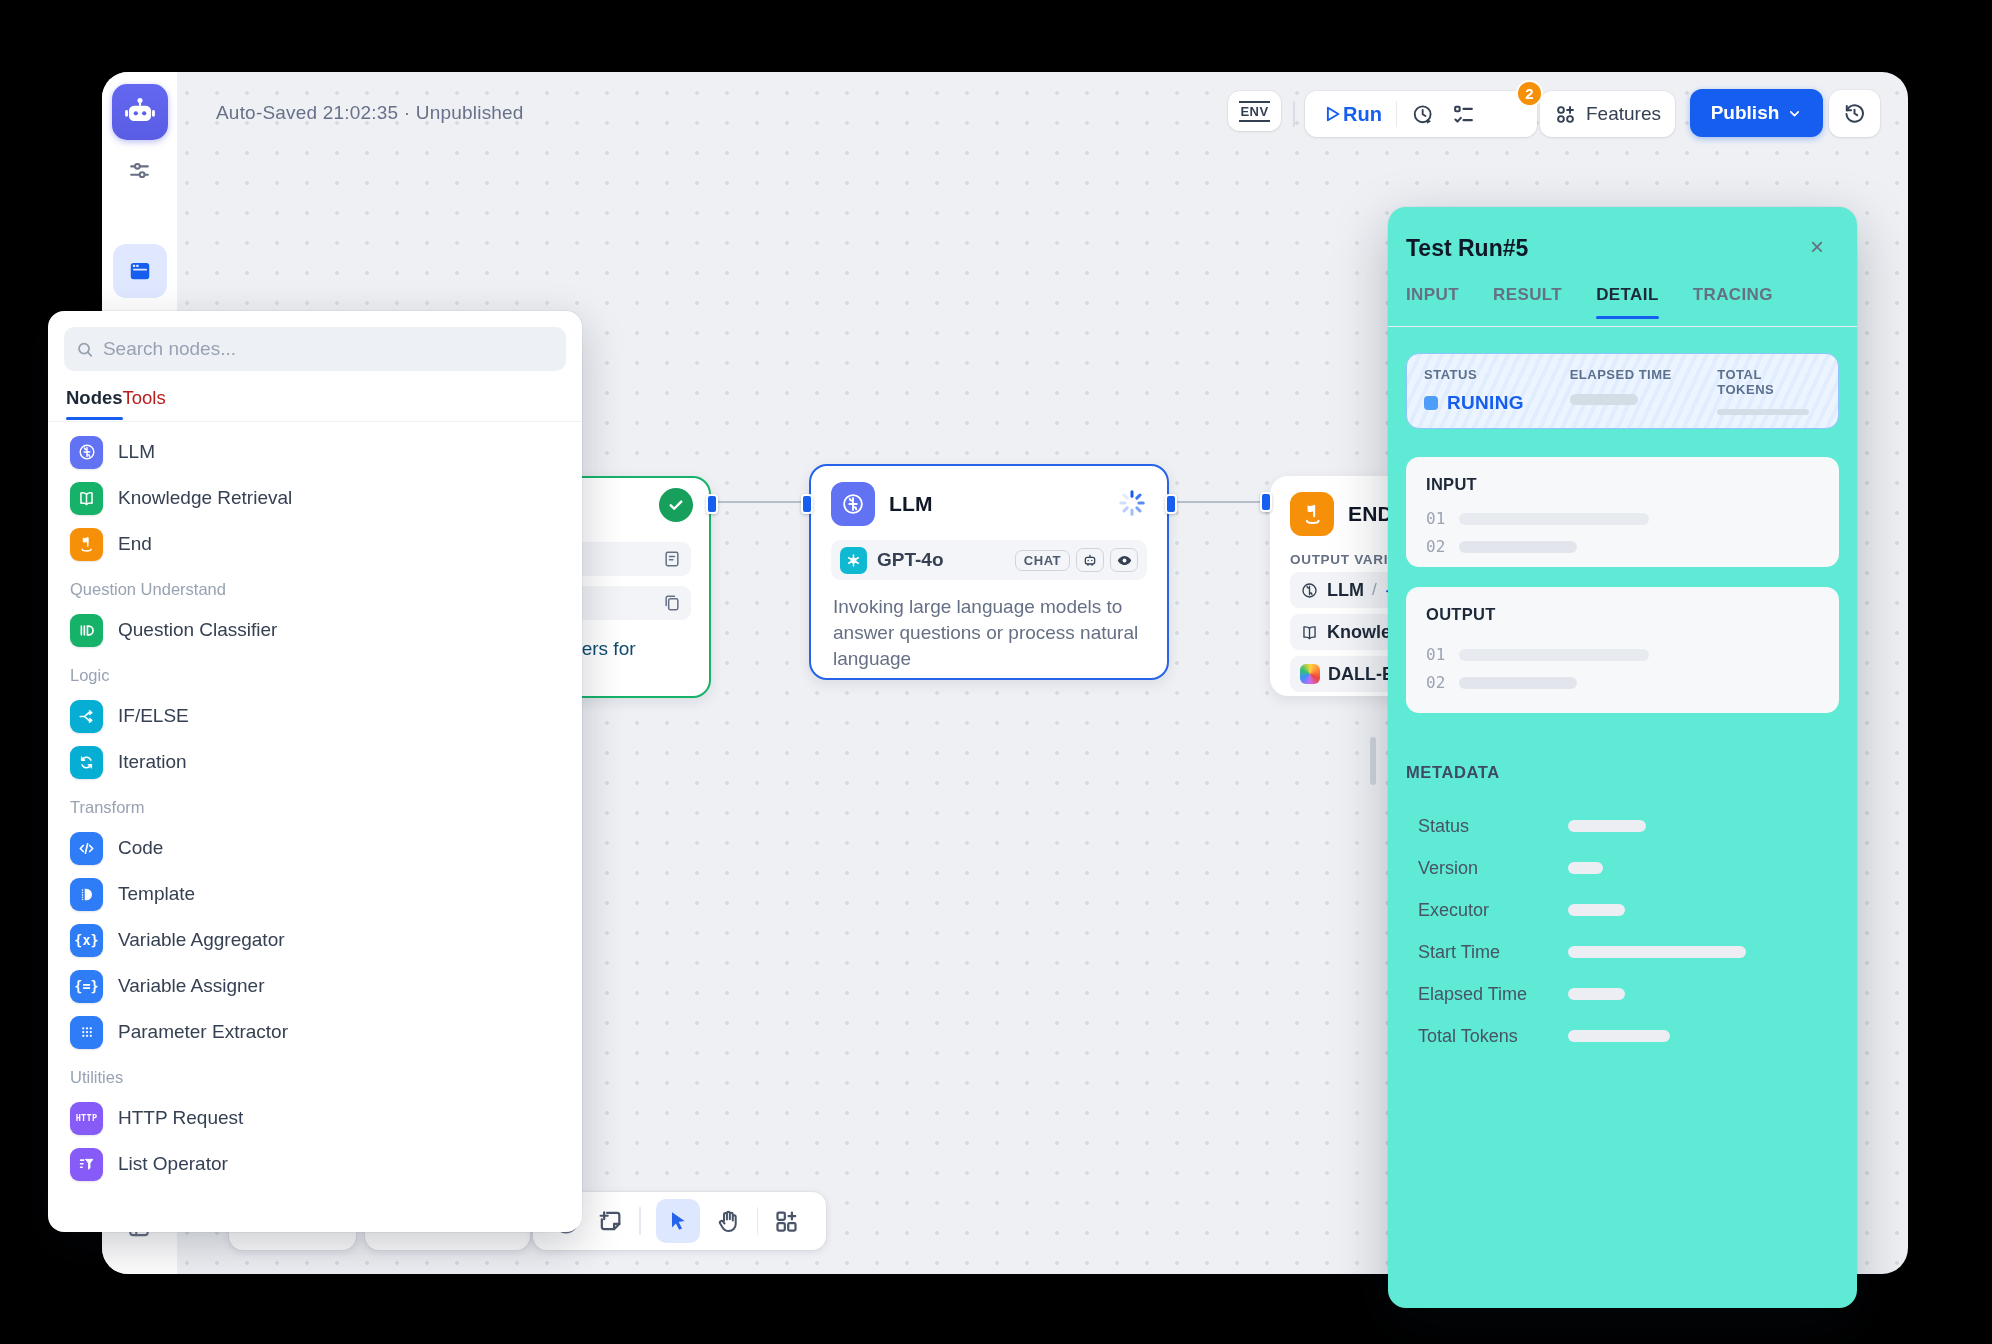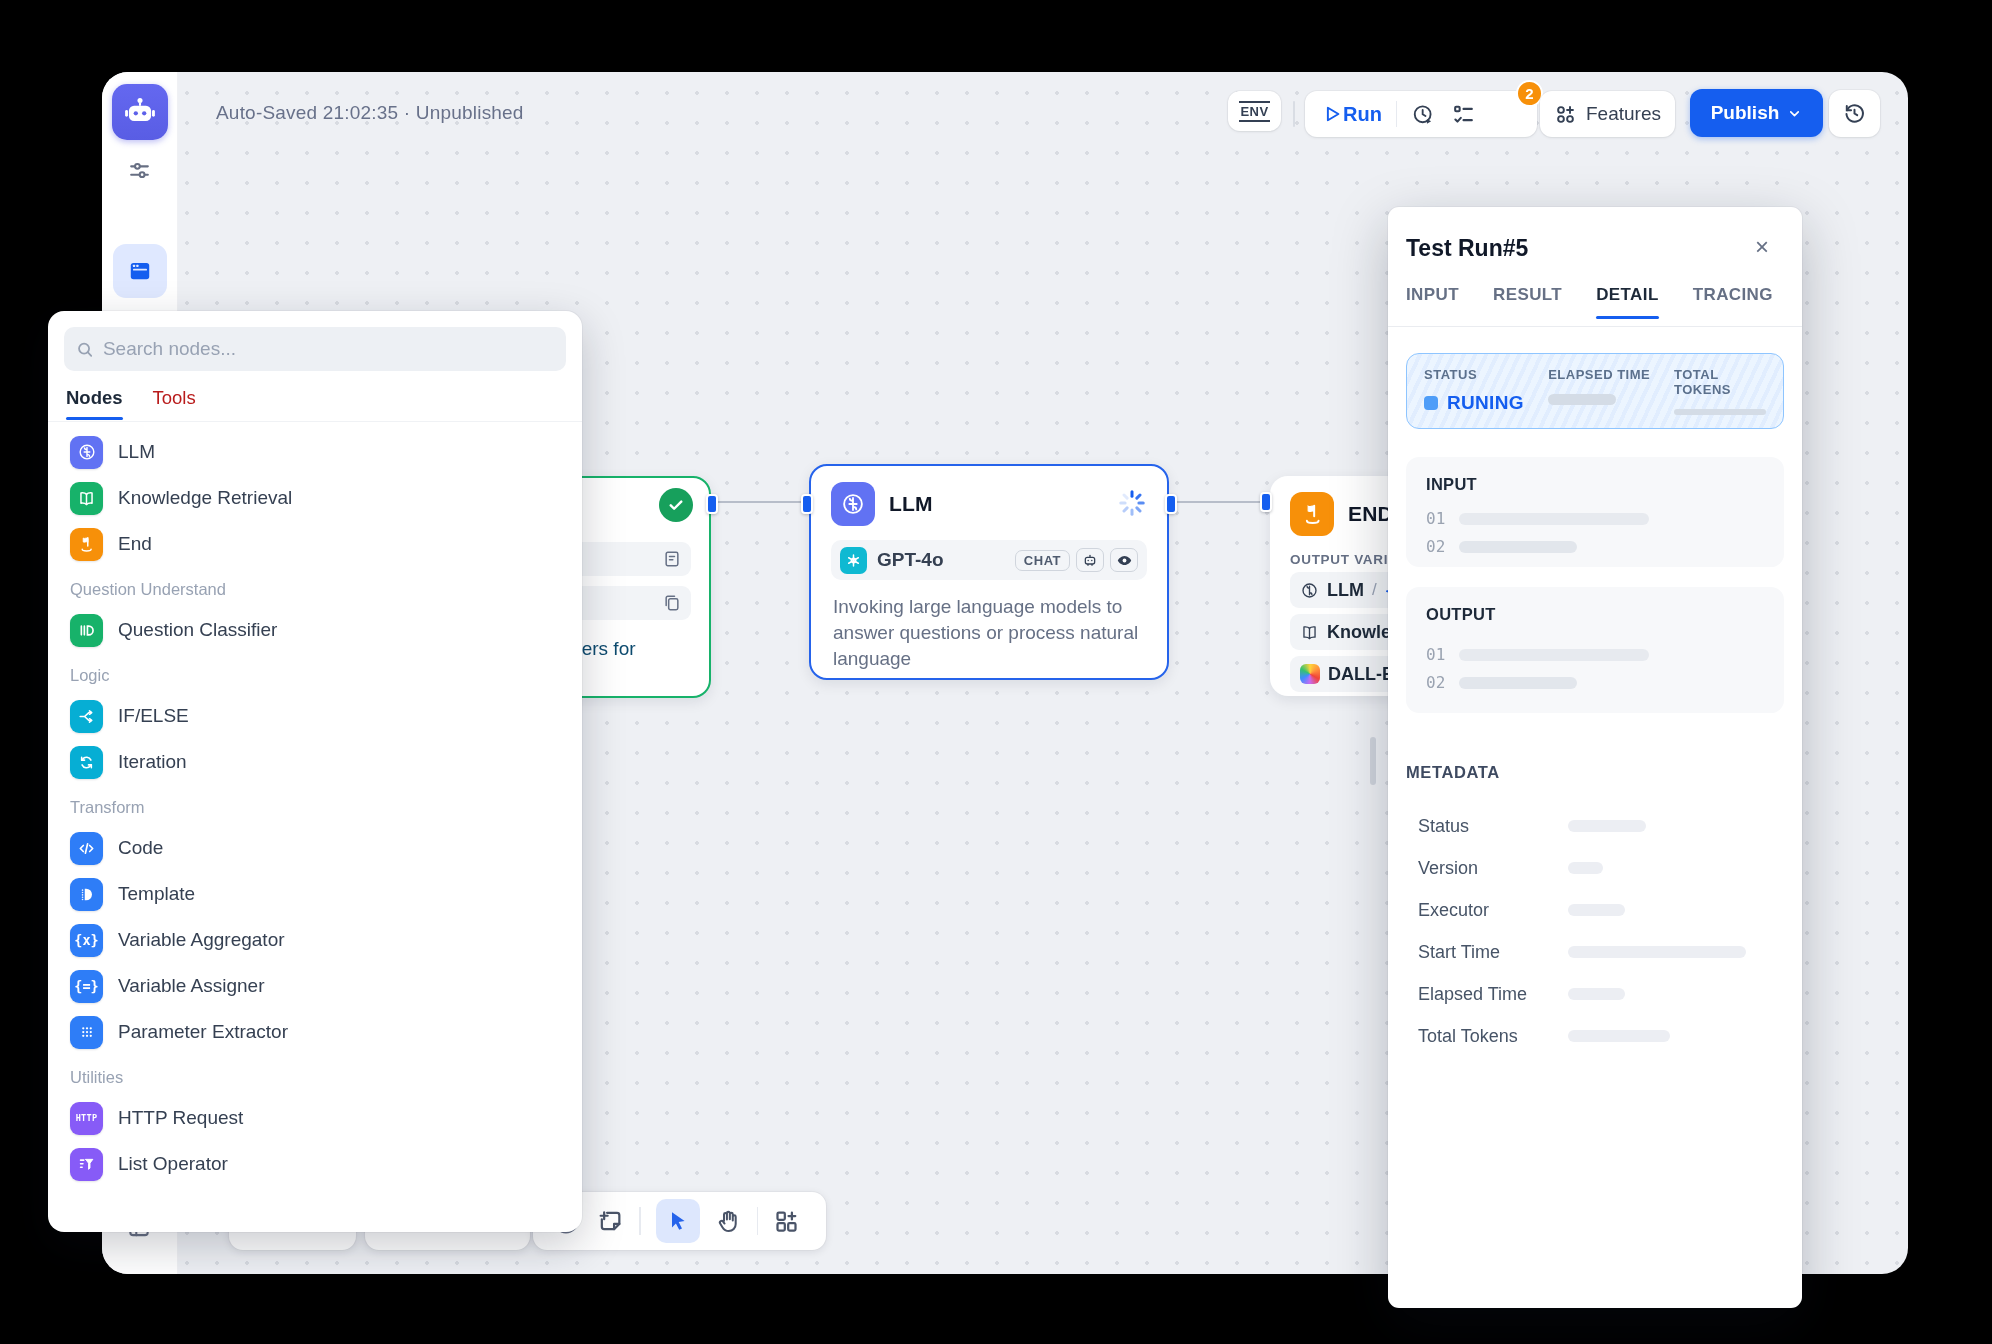--- a/index.html
+++ b/index.html
@@ -99,37 +99,37 @@
 
   
   #node-panel { position:absolute; left:48px; top:311px; width:534px; height:921px; background:#fff;
     border-radius:16px; box-shadow:0 14px 44px rgba(16,24,40,.22), 0 0 0 1px rgba(16,24,40,.04);
     overflow:hidden; z-index:40; }
   .searchbox { position:absolute; left:16px; right:16px; top:16px; height:44px; background:#edf0f4;
     border-radius:10px; display:flex; align-items:center; padding:0 12px; gap:9px; color:#98a2b3; }
   .searchbox input { border:0; outline:0; background:transparent; font-size:19px; color:#354052;
     font-family:"Liberation Sans",sans-serif; width:100%; }
   .searchbox input::placeholder { color:#98a2b3; }
-  .ntabs { position:absolute; left:18px; top:76px; display:flex; gap:30px; }
+  .ntabs { position:absolute; left:18px; top:76px; display:flex; }
   .ntab { font-size:18.5px; color:#b91c1c; font-weight:400; padding-bottom:11px; position:relative; cursor:pointer; }
   .ntab.active { color:#1d2939; font-weight:700; }
   .ntab.active::after { content:""; position:absolute; left:0; right:0; bottom:0; height:3px;
     background:#155eef; border-radius:2px; }
   .ntabline { position:absolute; left:0; right:0; top:110px; height:1px; background:#f0f2f5; }
   .nlist { position:absolute; left:14px; right:10px; top:114px; bottom:0; padding-top:4px; overflow:hidden; }
   .nitem { height:46px; display:flex; align-items:center; gap:15px; padding-left:8px; border-radius:10px; cursor:pointer; }
   .nic { width:33px; height:33px; border-radius:9px; display:flex; align-items:center; justify-content:center;
     color:#fff; flex:none; box-shadow:0 1px 2px rgba(16,24,40,.12); }
   .nlabel { font-size:19px; font-weight:500; color:#354052; }
   .ngroup { margin:13px 0 5px 8px; font-size:16.5px; color:#98a2b3; height:22px; }
   .glyph-txt { color:#fff; font-weight:700; font-family:"DejaVu Sans Mono", monospace; }
 
   
-  #run-panel { position:absolute; left:1388px; top:207px; width:414px; height:1101px; background:#ffffff;
-    border-radius:11px; box-shadow:0 18px 56px rgba(16,24,40,.26), 0 0 0 1px rgba(16,24,40,.04); z-index:50; }
+  #run-panel { position:absolute; left:1388px; top:207px; width:469px; height:1101px; background:#5eead4;
+    border-radius:18px; box-shadow:0 18px 56px rgba(16,24,40,.26), 0 0 0 1px rgba(16,24,40,.04); z-index:50; }
   #run-title { position:absolute; left:18px; top:28px; font-size:23px; font-weight:700; color:#101828; }
   #run-close { position:absolute; right:26px; top:26px; width:28px; height:28px; color:#667085;
     font-size:24px; display:flex; align-items:center; justify-content:center; cursor:pointer; }
   .rtabs { position:absolute; left:18px; top:78px; display:flex; gap:34px; }
   .rtab { font-size:17px; font-weight:600; color:#667085; letter-spacing:.4px; position:relative;
     padding-bottom:14px; cursor:pointer; }
   .rtab.active { color:#1d2939; font-weight:700; }
   .rtab.active::after { content:""; position:absolute; left:0; right:0; bottom:0; height:3px;
     background:#155eef; border-radius:2px; }
   .rtabline { position:absolute; left:0; right:0; top:119px; height:1px; background:#eaecf0; }

